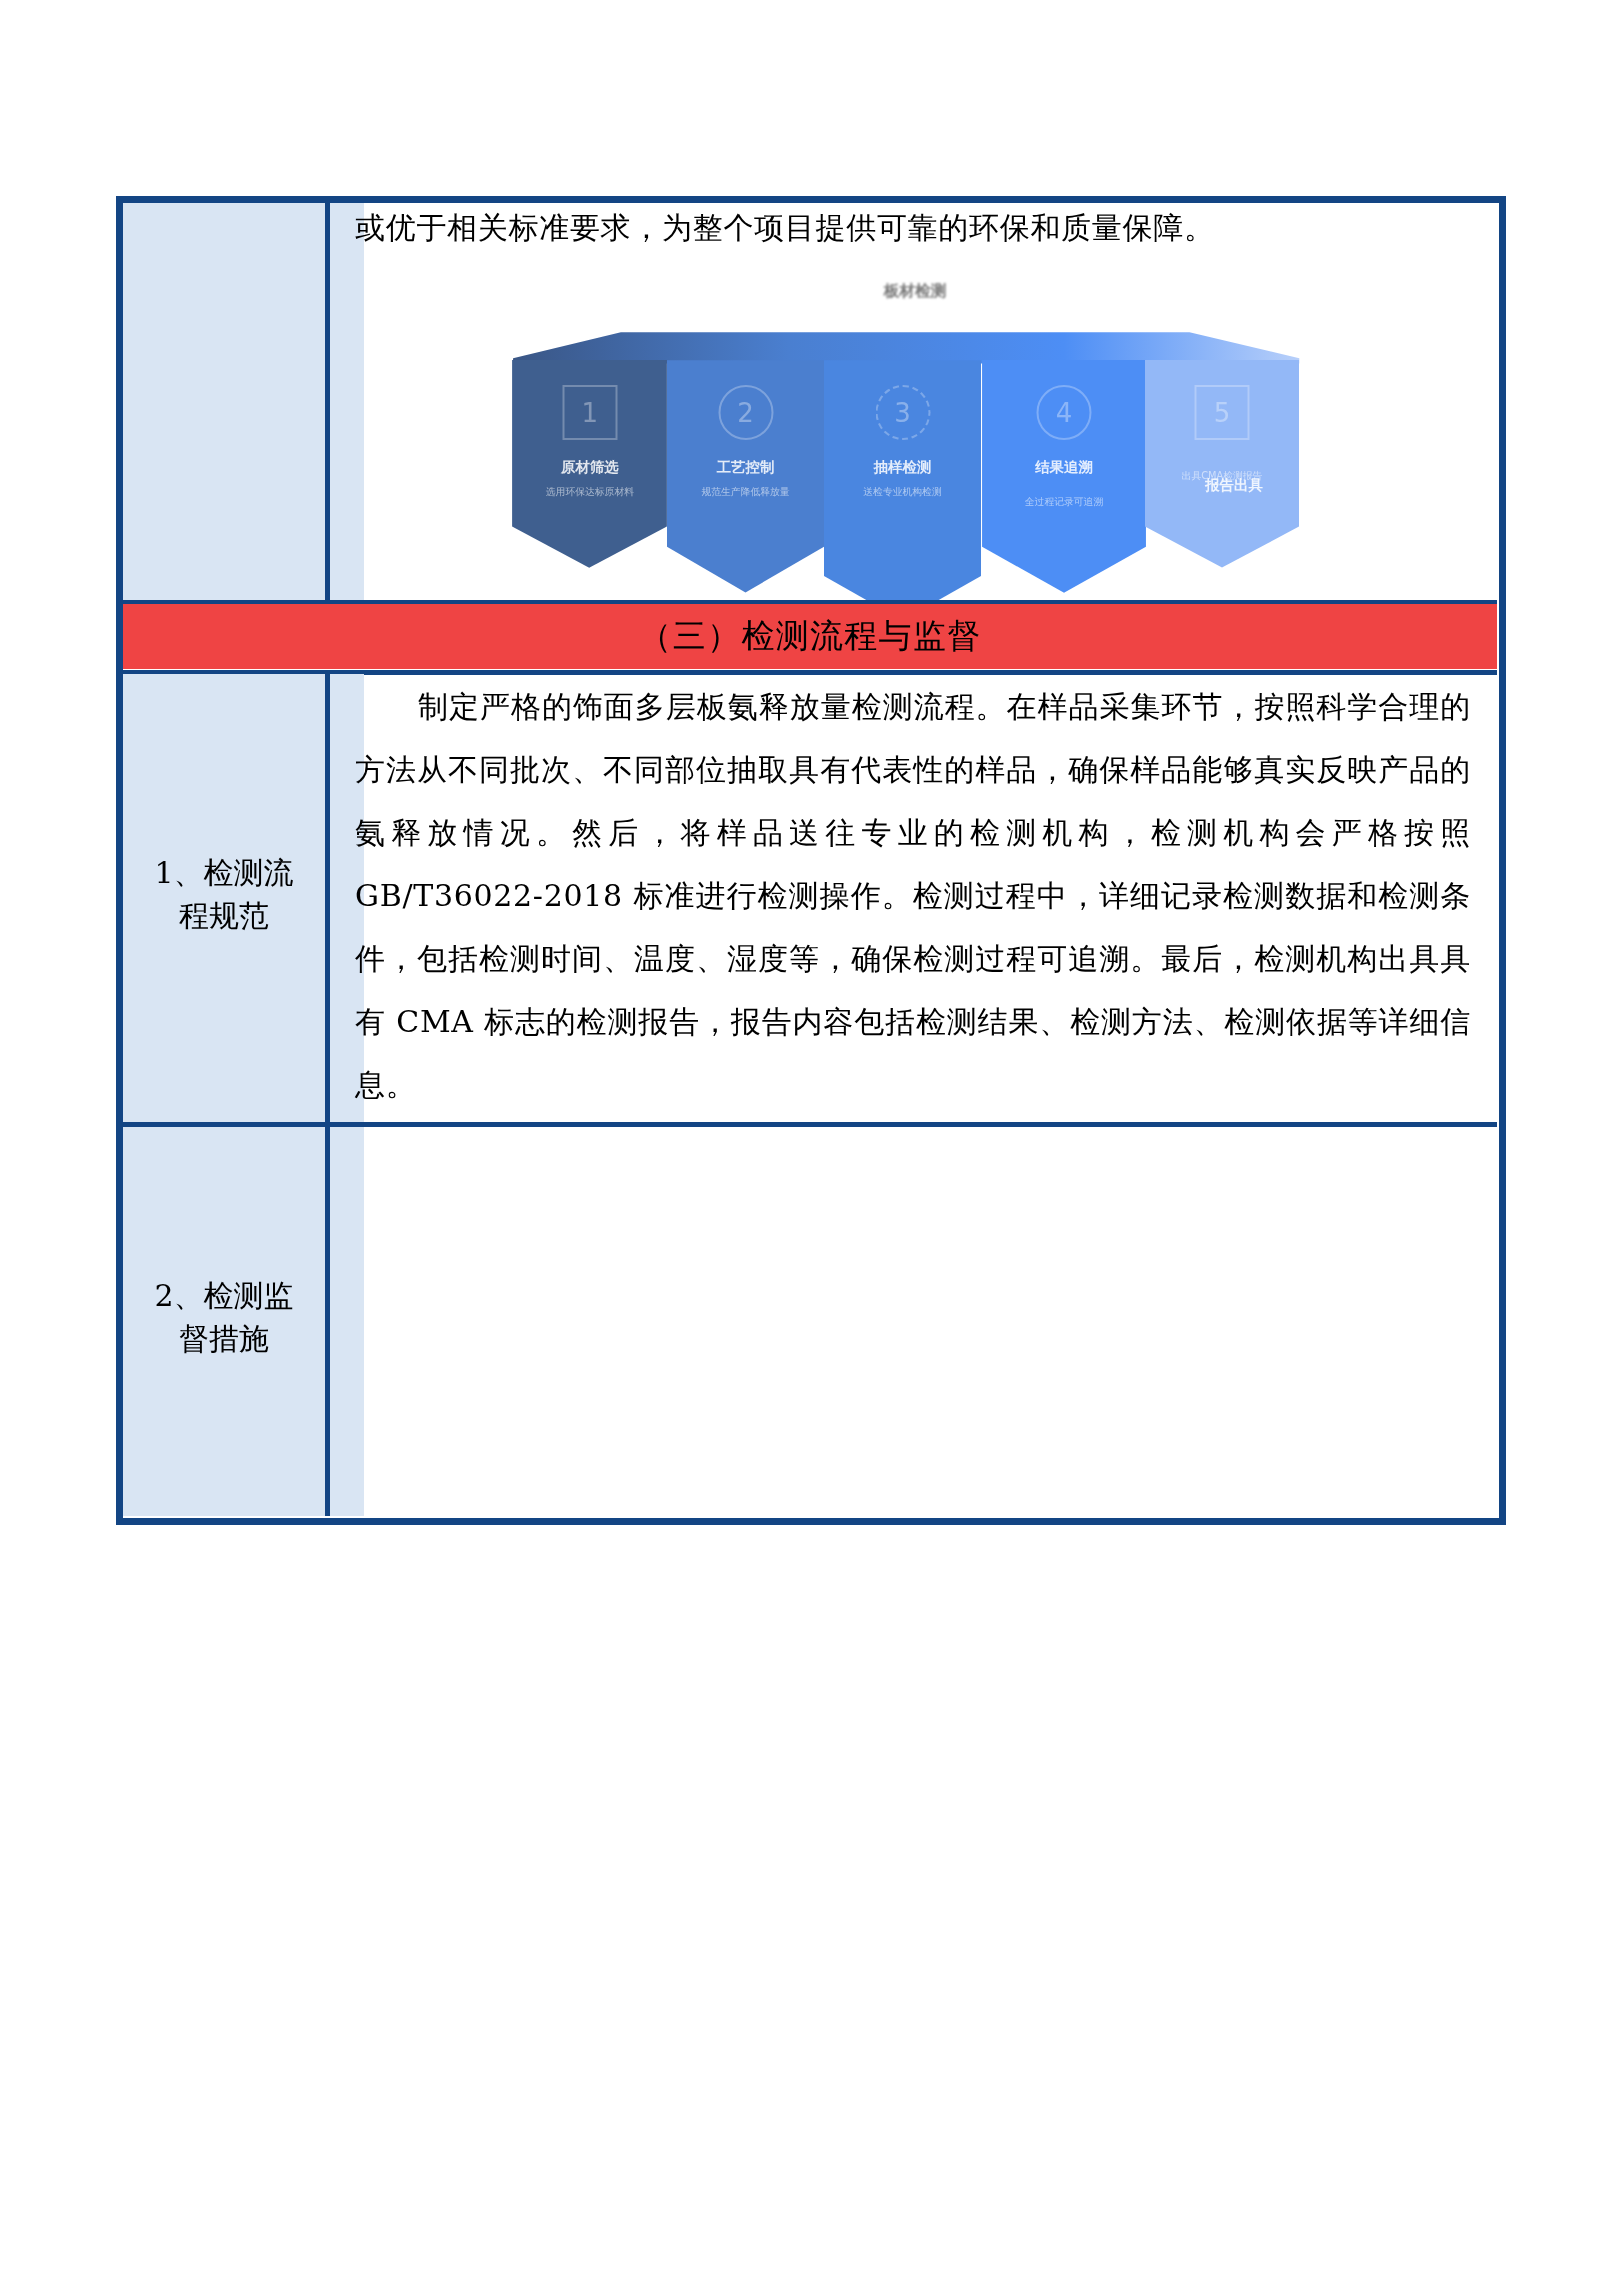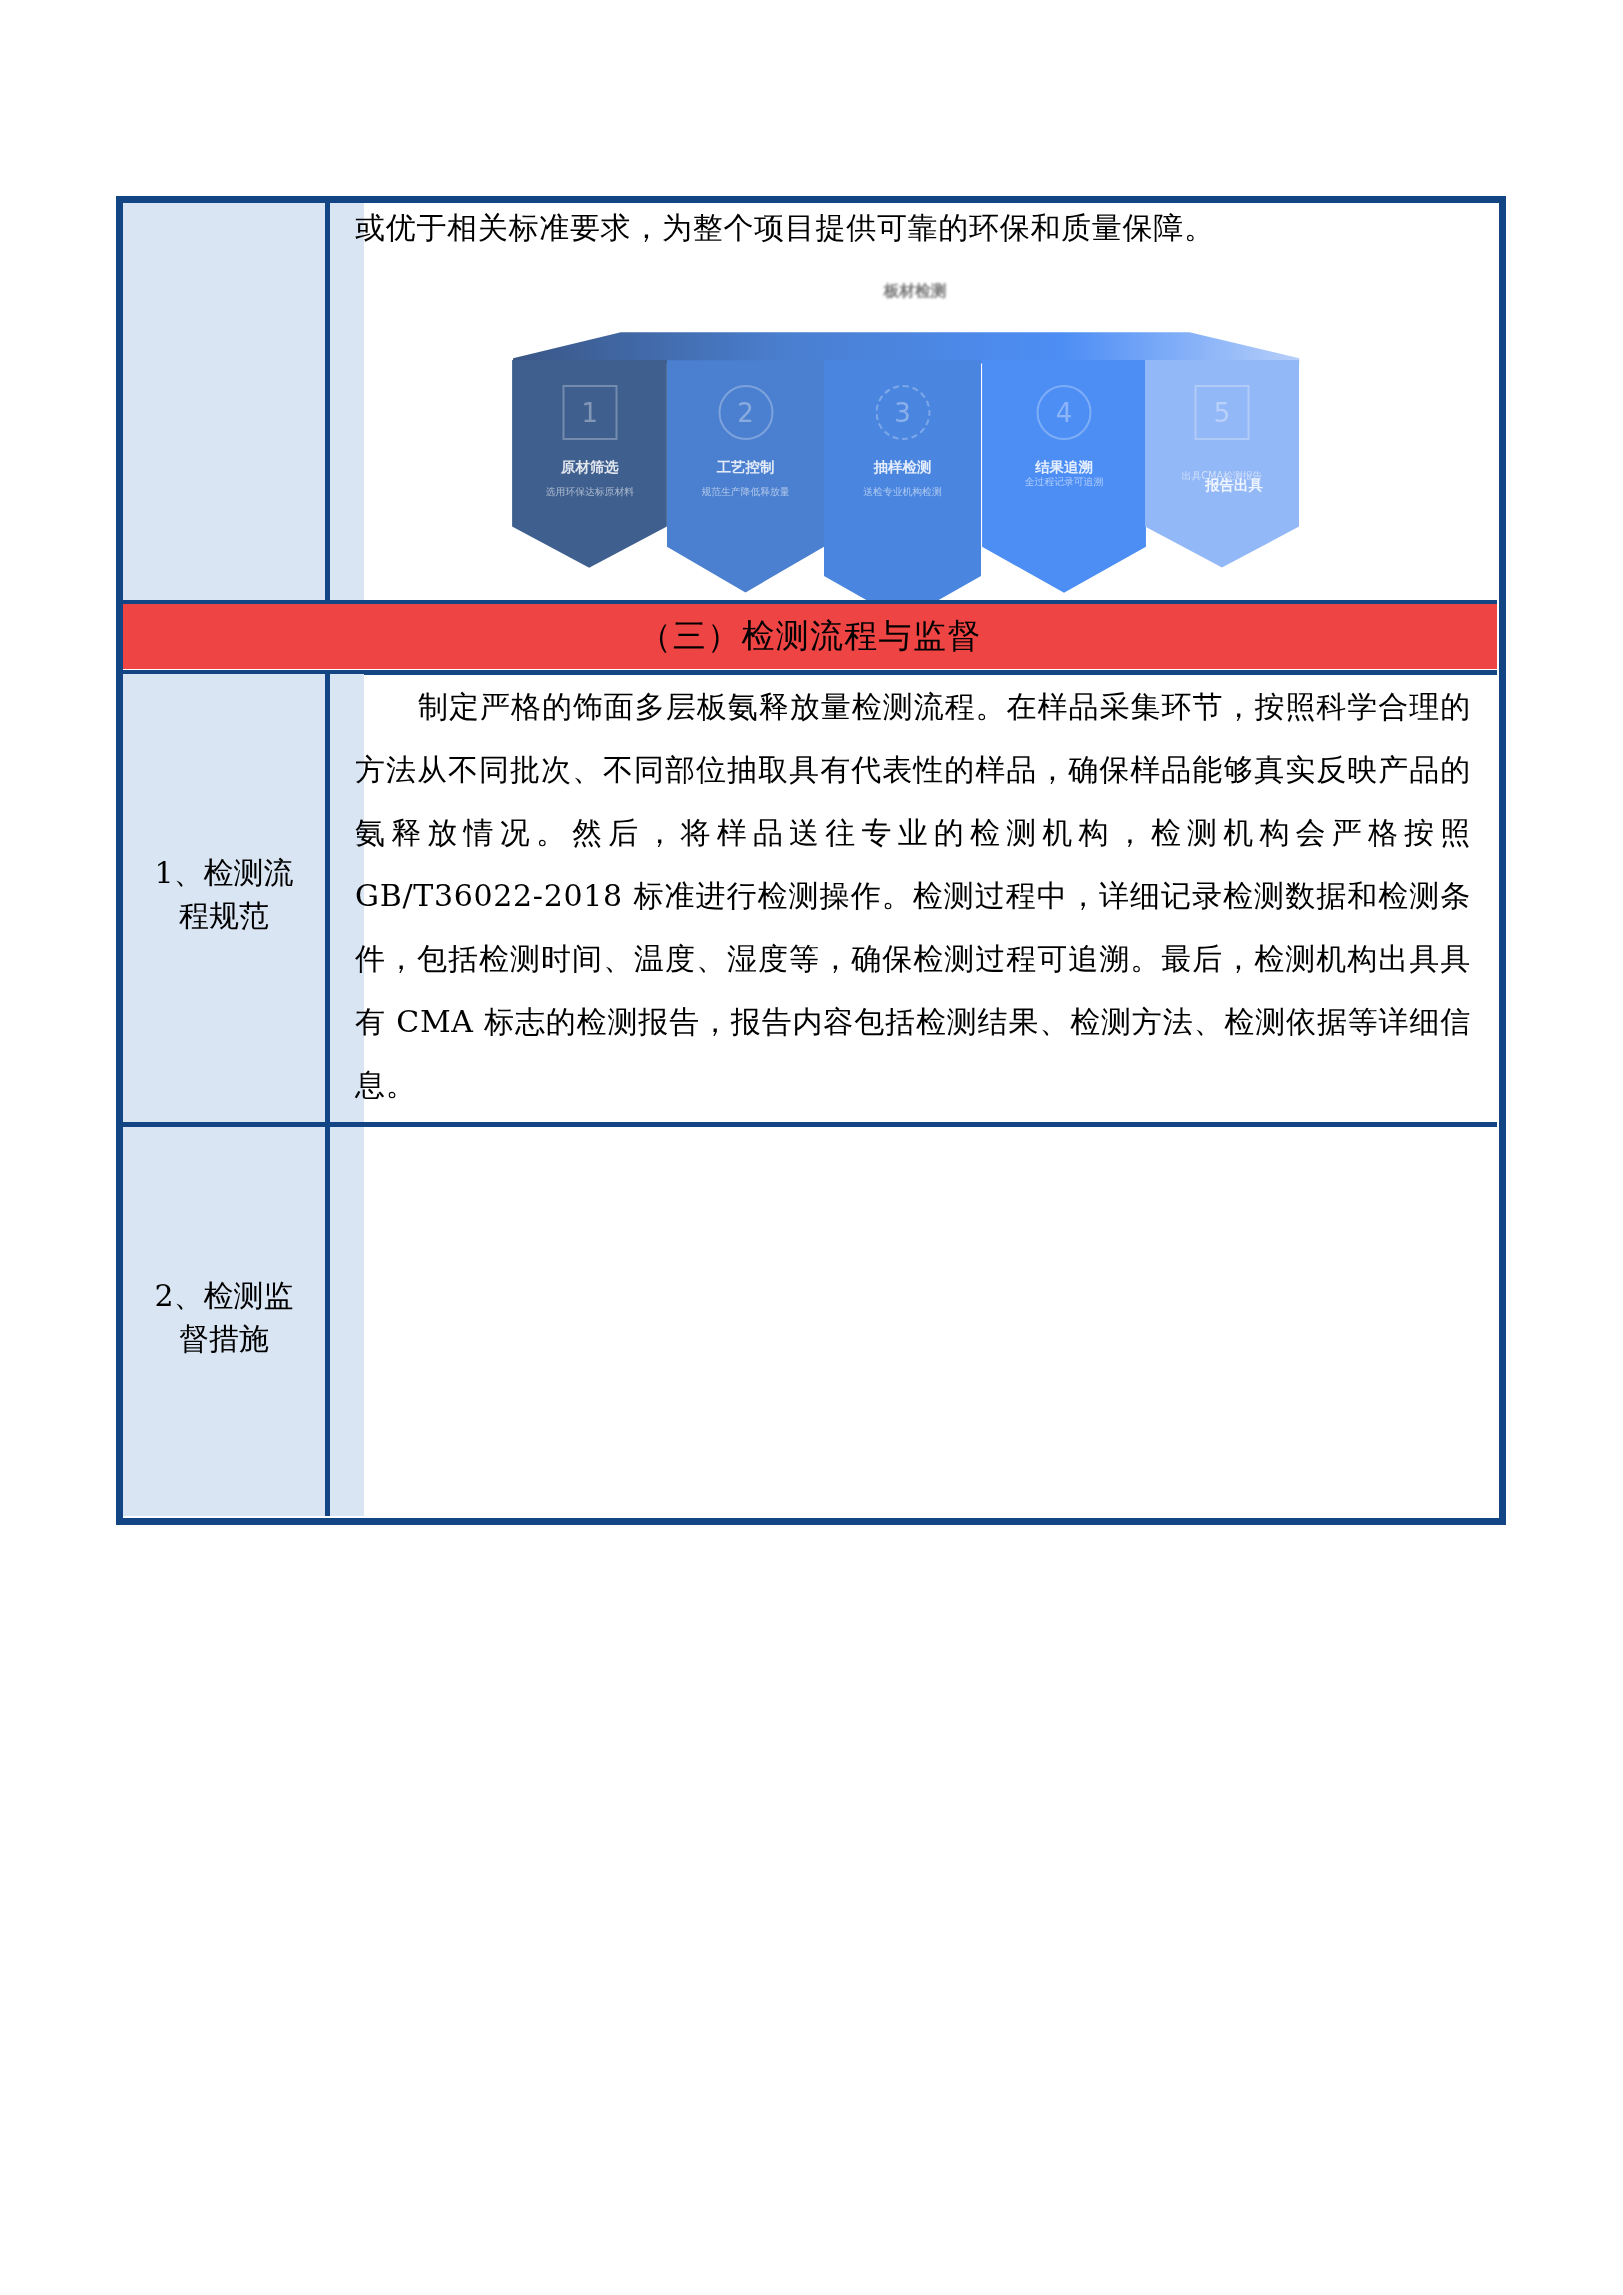--- a/index.html
+++ b/index.html
@@ -94,21 +94,21 @@
         <div class="step-name" style="top:98px;">抽样检测</div>
         <div class="step-desc" style="top:126px;">送检专业机构检测</div>
       </div>
 
       <div class="step" style="left:486px; top:101px; width:164px; height:236px;">
         <svg width="164" height="236" viewBox="0 0 250 360">
             <polygon points="0,0 250,0 250,285 125,355 0,285" fill="#4d8ef5"></polygon>
           </svg>
         <div class="step-icon round" style="top:25px;">4</div>
         <div class="step-name" style="top:98px;">结果追溯</div>
-        <div class="step-desc" style="top:116px;">全过程记录可追溯</div>
+        <div class="step-desc" style="top:136px;">全过程记录可追溯</div>
       </div>
 
       <div class="step" style="left:649px; top:101px; width:154px; height:209px;">
         <svg width="154" height="209" viewBox="0 0 236 320">
             <polygon points="0,0 236,0 236,255 118,318 0,255" fill="#93b8f7"></polygon>
           </svg>
         <div class="step-icon" style="top:25px;">5</div>
         <div class="step-name" style="top:116px;padding-left:12px;">报告出具</div>
         <div class="step-desc" style="top:110px;">出具CMA检测报告</div>
       </div>

